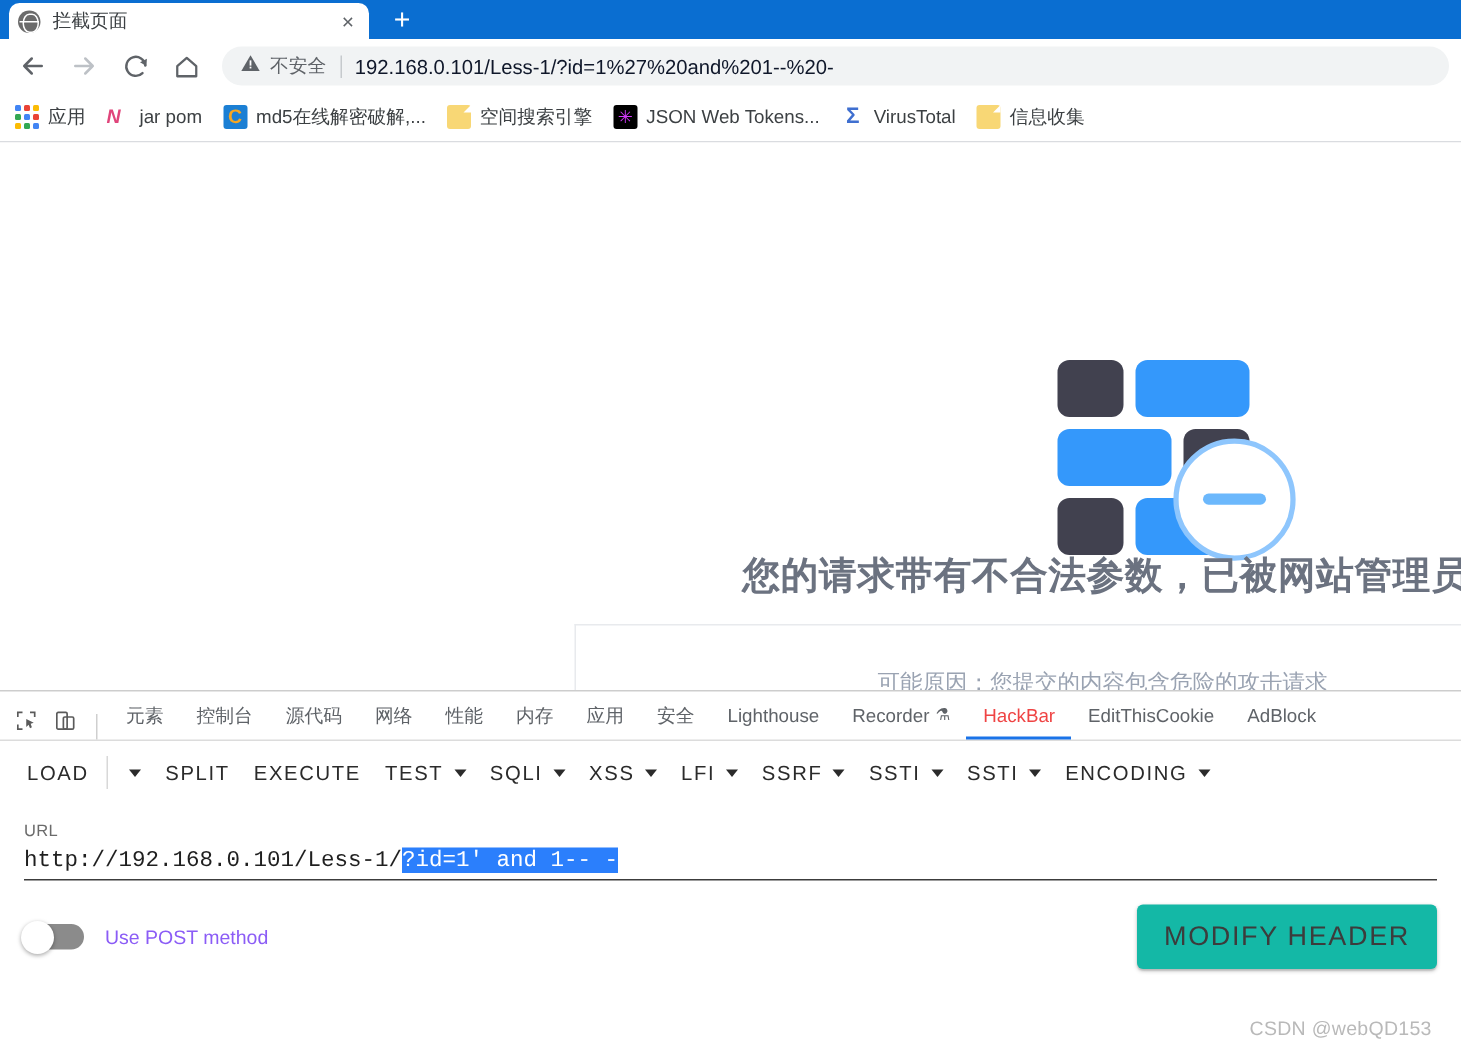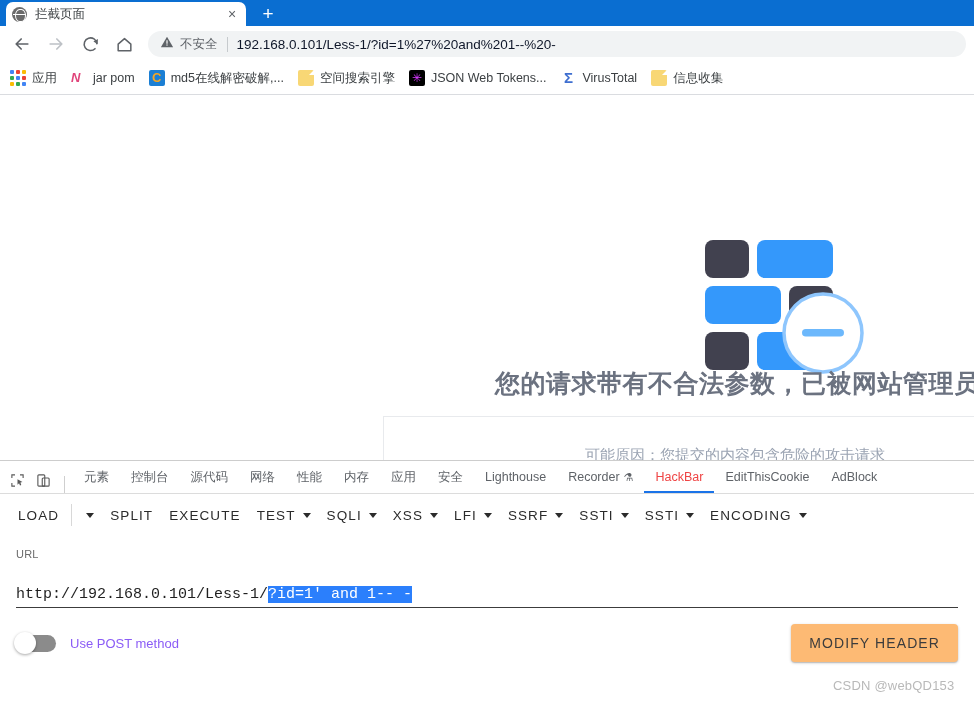--- a/index.html
+++ b/index.html
@@ -188,21 +188,21 @@
     width: 0; height: 0;
     border-left: 4.5px solid transparent; border-right: 4.5px solid transparent;
     border-top: 5px solid #2b2b2b;
   }
   .hb-sep { width: 1px; height: 22px; background: #d8d8d8; margin: 0 2px 0 0; flex: 0 0 1px; }
   .hb-caret-btn { padding: 0 16px 0 12px; display: flex; align-items: center; }
 
   .hb-field { position: relative; padding: 12px 16px 0 16px; }
   .hb-label { font-size: 11px; color: #6b6b6b; letter-spacing: .2px; }
   .hb-input {
-    margin-top: 22px; height: 26px; border-bottom: 1.6px solid #3c3c3c;
+    margin-top: 1px; height: 26px; border-bottom: 1.6px solid #3c3c3c;
     font-family: "Liberation Mono", monospace; font-size: 15px;
     color: #1f1f1f; display: flex; align-items: center;
     white-space: nowrap; overflow: hidden;
   }
   .sel {
     background: #2b7ffc; color: #ffffff;
   }
   .hb-row {
     display: flex; align-items: center; justify-content: space-between;
     padding: 16px 16px 0 16px;
@@ -212,23 +212,23 @@
     width: 40px; height: 17px; border-radius: 9px; background: #8b8b8b;
     position: relative; flex: 0 0 40px;
   }
   .toggle::after {
     content: ""; position: absolute; left: -2px; top: -2.5px;
     width: 22px; height: 22px; border-radius: 50%;
     background: #ffffff; box-shadow: 0 1px 3px rgba(0,0,0,.35);
   }
   .toggle-label { font-size: 13px; color: #8b5cf6; }
   .modify-btn {
-    background: #fdba74; border-radius: 4px;
+    background: #14b8a6; border-radius: 4px;
     box-shadow: 0 1px 3px rgba(0,0,0,.22), 0 1px 1px rgba(0,0,0,.12);
-    font-size: 14px; letter-spacing: 1.1px; color: #3c3c3c;
+    font-size: 18px; letter-spacing: 1.1px; color: #3c3c3c;
     padding: 11px 18px; white-space: nowrap;
   }
   .watermark {
     position: absolute; left: 833px; top: 678px;
     font-size: 13px; color: #b9b9b9; white-space: nowrap;
     letter-spacing: .2px;
   }
 </style>
 </head>
 <body>

